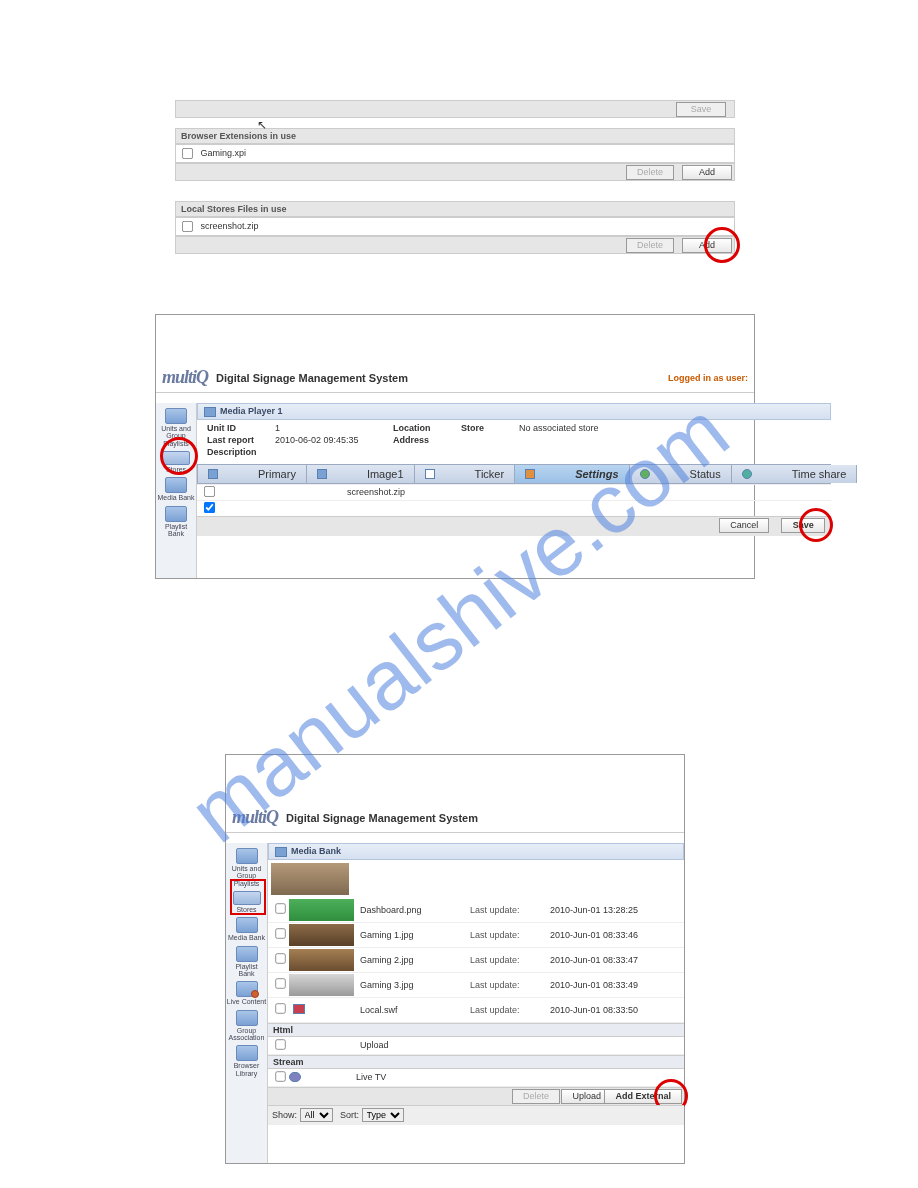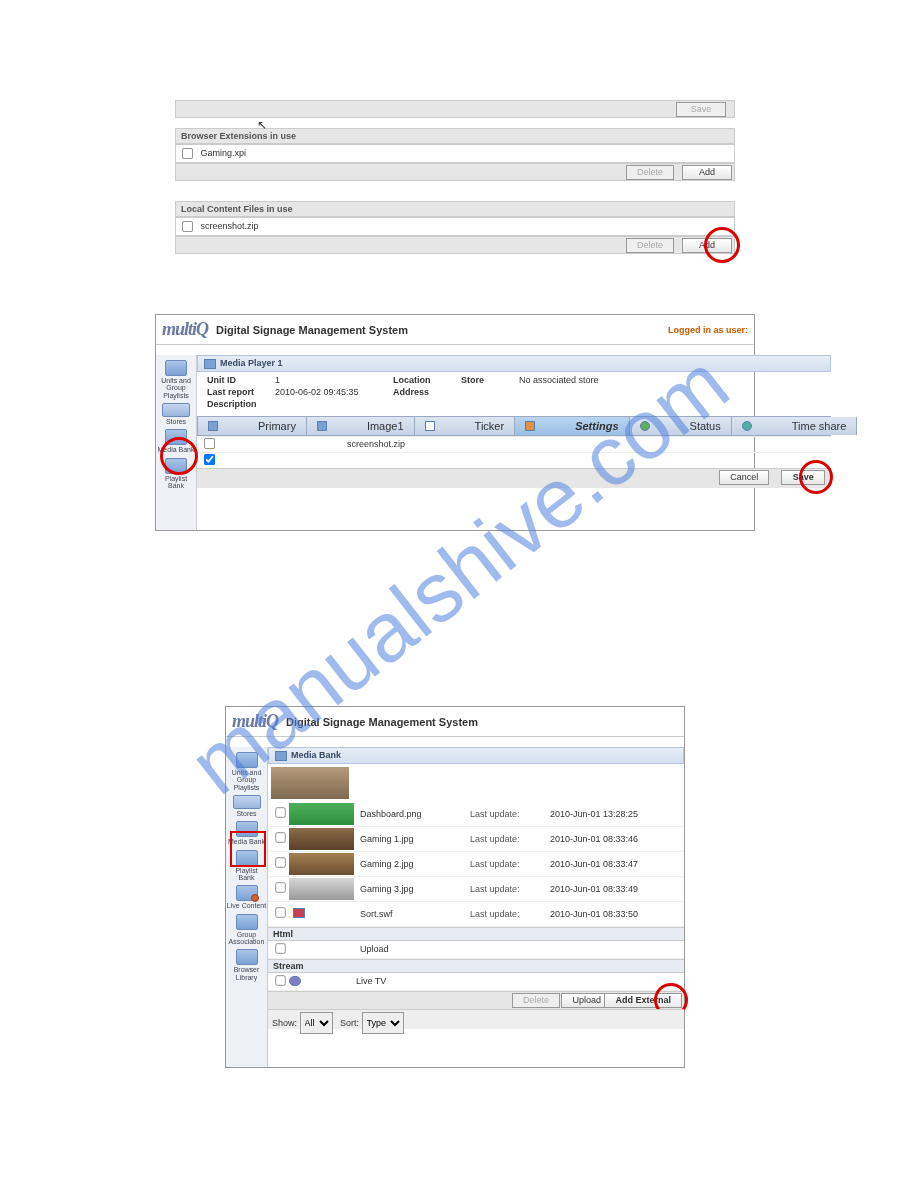--- a/index.html
+++ b/index.html
@@ -15,21 +15,21 @@
   .section-title { background: #e6e6e6; border: 1px solid #ccc; padding: 2px 5px; font-size: 9px; font-weight: bold; color: #555; }
   .cursor { position: absolute; margin-left: -4px; margin-top: -10px; font-size: 12px; }
   .row-item { border: 1px solid #ccc; padding: 2px 5px; font-size: 9px; background: #fff; }
   .row-item input[type=checkbox] { vertical-align: middle; margin-right: 4px; transform: scale(0.85); }
   .greybar .btn.right1 { right: 60px; }
   .greybar .btn.right0 { right: 2px; width: 50px; text-align: center; }
   .red-circle { position: absolute; border: 3px solid #d00; border-radius: 50%; background: transparent; }
 
   
   .sec2 { width: 600px; margin-left: 155px; border: 1px solid #999; background: #fff; position: relative; margin-top: 60px; }
-  .app-head { display: flex; align-items: center; padding: 4px 6px; border-bottom: 1px solid #ccc; }
+  .app-head { display: flex; align-items: center; padding: 4px 6px; border-bottom: 1px solid #ccc; margin-top: 48px; }
   .logo { font-family: 'Times New Roman', serif; font-style: italic; font-weight: bold; font-size: 18px; color: #6a7aa0; letter-spacing: -1px; }
   .logo .q { color: #6a7aa0; }
   .app-title { font-weight: bold; font-size: 11px; margin-left: 8px; }
   .logged { margin-left: auto; color: #c85a00; font-weight: bold; font-size: 9px; }
   .app-body { display: flex; min-height: 175px; margin-top: 10px; }
   .sidebar { width: 42px; background: #eef1f5; border-right: 1px solid #ccc; display: flex; flex-direction: column; align-items: center; padding-top: 4px; }
   .side-item { width: 40px; text-align: center; margin-bottom: 2px; font-size: 7px; color: #445; cursor: pointer; line-height: 1.05; padding: 1px 0; }
   .side-icon { width: 22px; height: 16px; margin: 0 auto 1px; background: linear-gradient(#a9c5e8,#7ba1d4); border: 1px solid #6b8bbc; border-radius: 2px; }
   .side-item.stores .side-icon { width: 28px; height: 14px; background: linear-gradient(#c5d6ef,#9cb8dd); }
   .main-area { flex: 1; padding: 0; }
@@ -59,21 +59,21 @@
   .thumb { width: 65px; height: 22px; background: #888; margin-right: 6px; }
   .thumb.green { background: linear-gradient(#4db05a,#2f8f3e); }
   .thumb.horse1 { background: linear-gradient(#8b6b48,#5a4028); }
   .thumb.horse2 { background: linear-gradient(#a57f53,#6a4d30); }
   .thumb.cards { background: linear-gradient(#d6d6d6,#9a9a9a); }
   .media-row .mname { width: 110px; }
   .media-row .mlabel { width: 80px; color: #555; }
   .media-row .mdate { width: 120px; }
   .sec-hdr { background: #e8ecf2; border-top: 1px solid #ccc; border-bottom: 1px solid #ccc; font-weight: bold; padding: 1px 5px; font-size: 9px; }
   .bottom-bar { background: #eee; border-top: 1px solid #ccc; padding: 2px 4px; position: relative; height: 20px; font-size: 9px; }
-  .bottom-bar select { font-size: 9px; height: 22px; border: 1px solid #999; }
+  .bottom-bar select { font-size: 9px; height: 14px; border: 1px solid #999; }
   .red-box { position: absolute; border: 2px solid #d00; }
   .thumb-large { width: 78px; height: 32px; background: linear-gradient(#b59a7a,#7f6a50); margin: 3px; }
   .mini-icon { width: 12px; height: 10px; background: #7aa1d4; border: 1px solid #5a80b0; display: inline-block; vertical-align: middle; margin-right: 4px; }
 </style>
 </head>
 <body>
 
 <div class="page">
   <div class="watermark">manualshive.com</div>
 
@@ -85,21 +85,21 @@
     <div class="section-title">Browser Extensions in use</div>
     <div class="row-item">
       <input type="checkbox" style="">
       <span>Gaming.xpi</span>
     </div>
     <div class="greybar">
       <span class="btn disabled right1">Delete</span>
       <span class="btn right0">Add</span>
     </div>
     <div style="height:10px"></div>
-    <div class="section-title">Local Content Files in use</div>
+    <div class="section-title">Local Stores Files in use</div>
     <div class="row-item">
       <input type="checkbox" style="">
       <span>screenshot.zip</span>
     </div>
     <div class="greybar" style="position:relative;">
       <span class="btn disabled right1">Delete</span>
       <span class="btn right0">Add</span>
       <span class="red-circle" style="width:36px;height:36px;right:-6px;top:-10px;"></span>
     </div>
   </div>
@@ -243,21 +243,21 @@
         <div class="media-row">
           <span class="chk"><input type="checkbox" style=""></span>
           <span class="thumb cards"></span>
           <span class="mname">Gaming 3.jpg</span>
           <span class="mlabel">Last update:</span>
           <span class="mdate">2010-Jun-01 08:33:49</span>
         </div>
         <div class="media-row">
           <span class="chk"><input type="checkbox" style=""></span>
           <span class="thumb" style="background:none;width:65px;"><span class="mini-icon" style="margin:5px 0 0 4px;background:#c84050;"></span></span>
-          <span class="mname">Sort.swf</span>
+          <span class="mname">Local.swf</span>
           <span class="mlabel">Last update:</span>
           <span class="mdate">2010-Jun-01 08:33:50</span>
         </div>
 
         <div class="sec-hdr">Html</div>
         <div class="media-row">
           <span class="chk"><input type="checkbox" style=""></span>
           <span style="width:71px;"></span>
           <span class="mname">Upload</span>
         </div>

